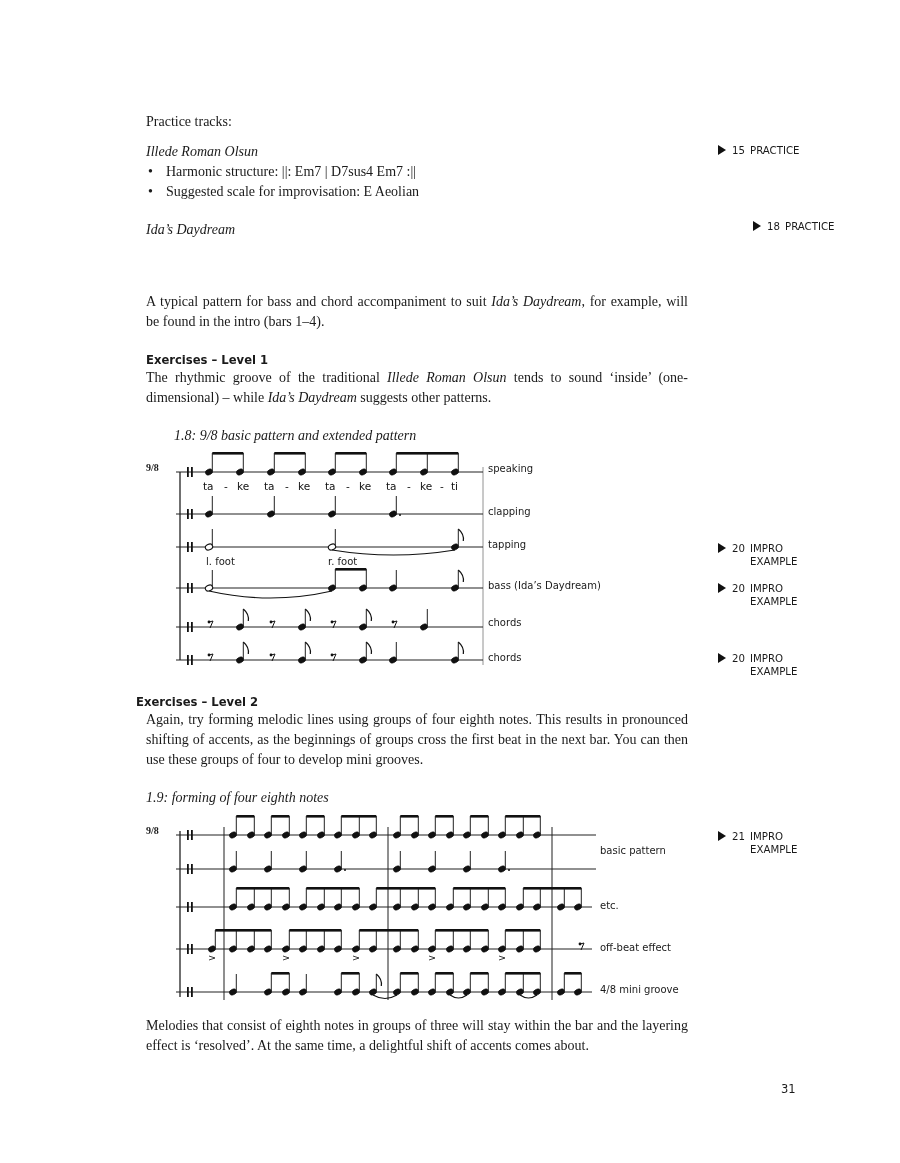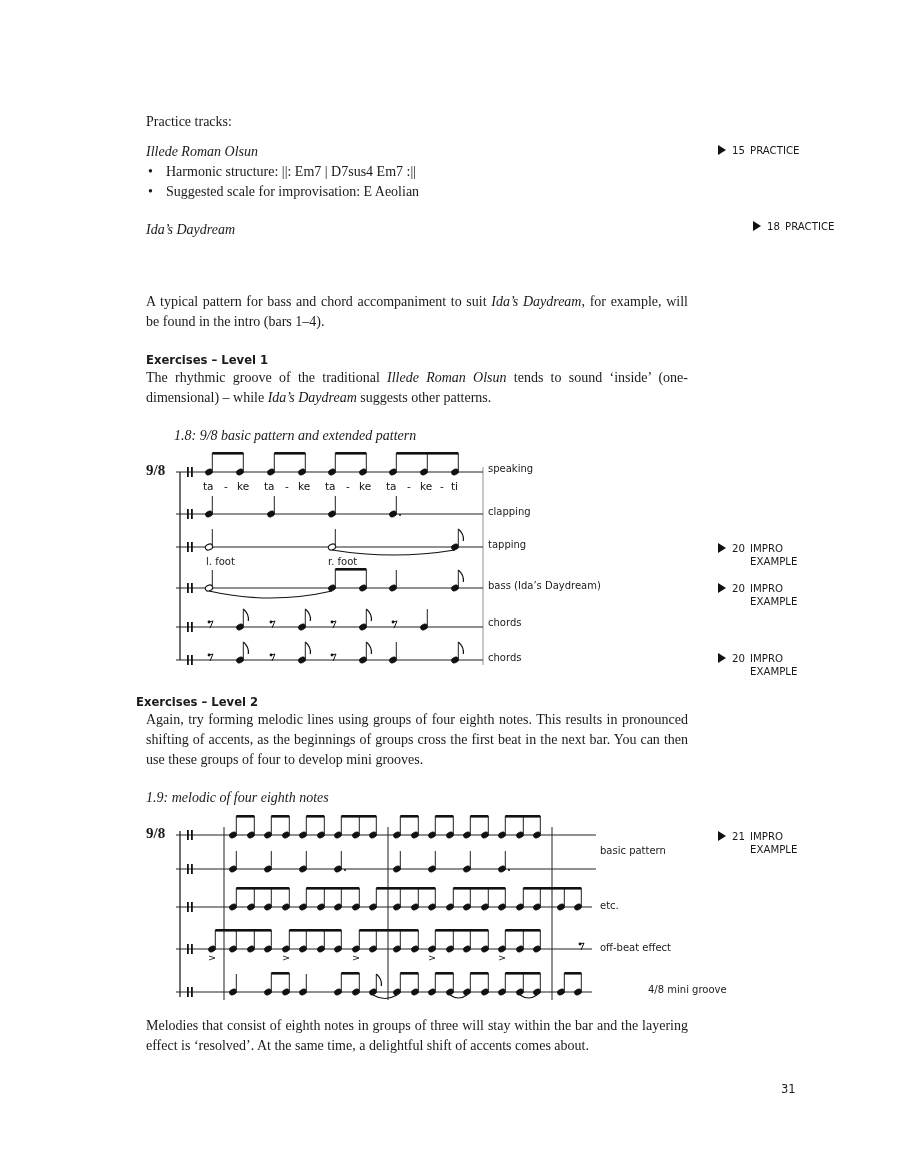--- a/index.html
+++ b/index.html
@@ -10,21 +10,21 @@
   .it{font-style:italic;}
   .bullet{padding-left:20px;position:relative;}
   .bullet:before{content:"•";position:absolute;left:2px;}
   .heading{font-family:"DejaVu Sans","Liberation Sans",sans-serif;font-weight:bold;font-size:11.6px;line-height:16px;}
   .track{font-family:"DejaVu Sans","Liberation Sans",sans-serif;font-weight:normal;font-size:10.2px;line-height:13px;}
   .track .tri{display:inline-block;width:0;height:0;border-top:5px solid transparent;border-bottom:5px solid transparent;border-left:8px solid #111;margin-right:6px;vertical-align:-1px;}
   .track .num{display:inline-block;width:18px;}
   .track .l2{padding-left:32px;display:block;}
   .justify{text-align:justify;}
   .staff-label{font-family:"DejaVu Sans","Liberation Sans",sans-serif;font-size:10px;}
-  .timesig{font-family:"Liberation Serif","DejaVu Serif",serif;font-weight:bold;font-size:15px;}
+  .timesig{font-family:"Liberation Serif","DejaVu Serif",serif;font-weight:bold;font-size:10px;}
   svg text{font-family:"DejaVu Sans","Liberation Sans",sans-serif;}
 </style>
 </head>
 <body>
 
 <div class="abs serif" style="left:146px;top:112px;width:560px;">
   <div style="margin-bottom:10px;">Practice tracks:</div>
   <div class="it">Illede Roman Olsun</div>
   <div class="bullet">Harmonic structure: ||: Em7 | D7sus4 Em7 :||</div>
   <div class="bullet">Suggested scale for improvisation: E Aeolian</div>
@@ -415,28 +415,28 @@
 </div>
 <div class="abs track" style="left:718px;top:582px;">
   <span class="tri"></span><span class="num">20</span><span>IMPRO</span><span class="l2">EXAMPLE</span>
 </div>
 <div class="abs track" style="left:718px;top:652px;">
   <span class="tri"></span><span class="num">20</span><span>IMPRO</span><span class="l2">EXAMPLE</span>
 </div>
 
 <div class="abs heading" style="left:136px;top:694px;">Exercises – Level 2</div>
 <div class="abs serif justify" style="left:146px;top:710px;width:542px;">Again, try forming melodic lines using groups of four eighth notes. This results in pronounced shifting of accents, as the beginnings of groups cross the first beat in the next bar. You can then use these groups of four to develop mini grooves.</div>
-<div class="abs serif it" style="left:146px;top:788px;">1.9: melodic of four eighth notes</div>
+<div class="abs serif it" style="left:146px;top:788px;">1.9: forming of four eighth notes</div>
 
 <div class="abs timesig" style="left:146px;top:825px;">9/8</div>
 
 <div class="abs staff-label" style="left:600px;top:845px;">basic pattern</div>
 <div class="abs staff-label" style="left:600px;top:900px;">etc.</div>
 <div class="abs staff-label" style="left:600px;top:942px;">off-beat effect</div>
-<div class="abs staff-label" style="left:600px;top:984px;margin-left:48px;">4/8 mini groove</div>
+<div class="abs staff-label" style="left:600px;top:984px;">4/8 mini groove</div>
 
 <div class="abs track" style="left:718px;top:830px;">
   <span class="tri"></span><span class="num">21</span><span>IMPRO</span><span class="l2">EXAMPLE</span>
 </div>
 
 <div class="abs serif justify" style="left:146px;top:1016px;width:542px;">Melodies that consist of eighth notes in groups of three will stay within the bar and the layering effect is ‘resolved’. At the same time, a delightful shift of accents comes about.</div>
 
 <div class="abs sans" style="left:781px;top:1082px;font-size:11.5px;font-weight:normal;">31</div>
 
 </body></html>

